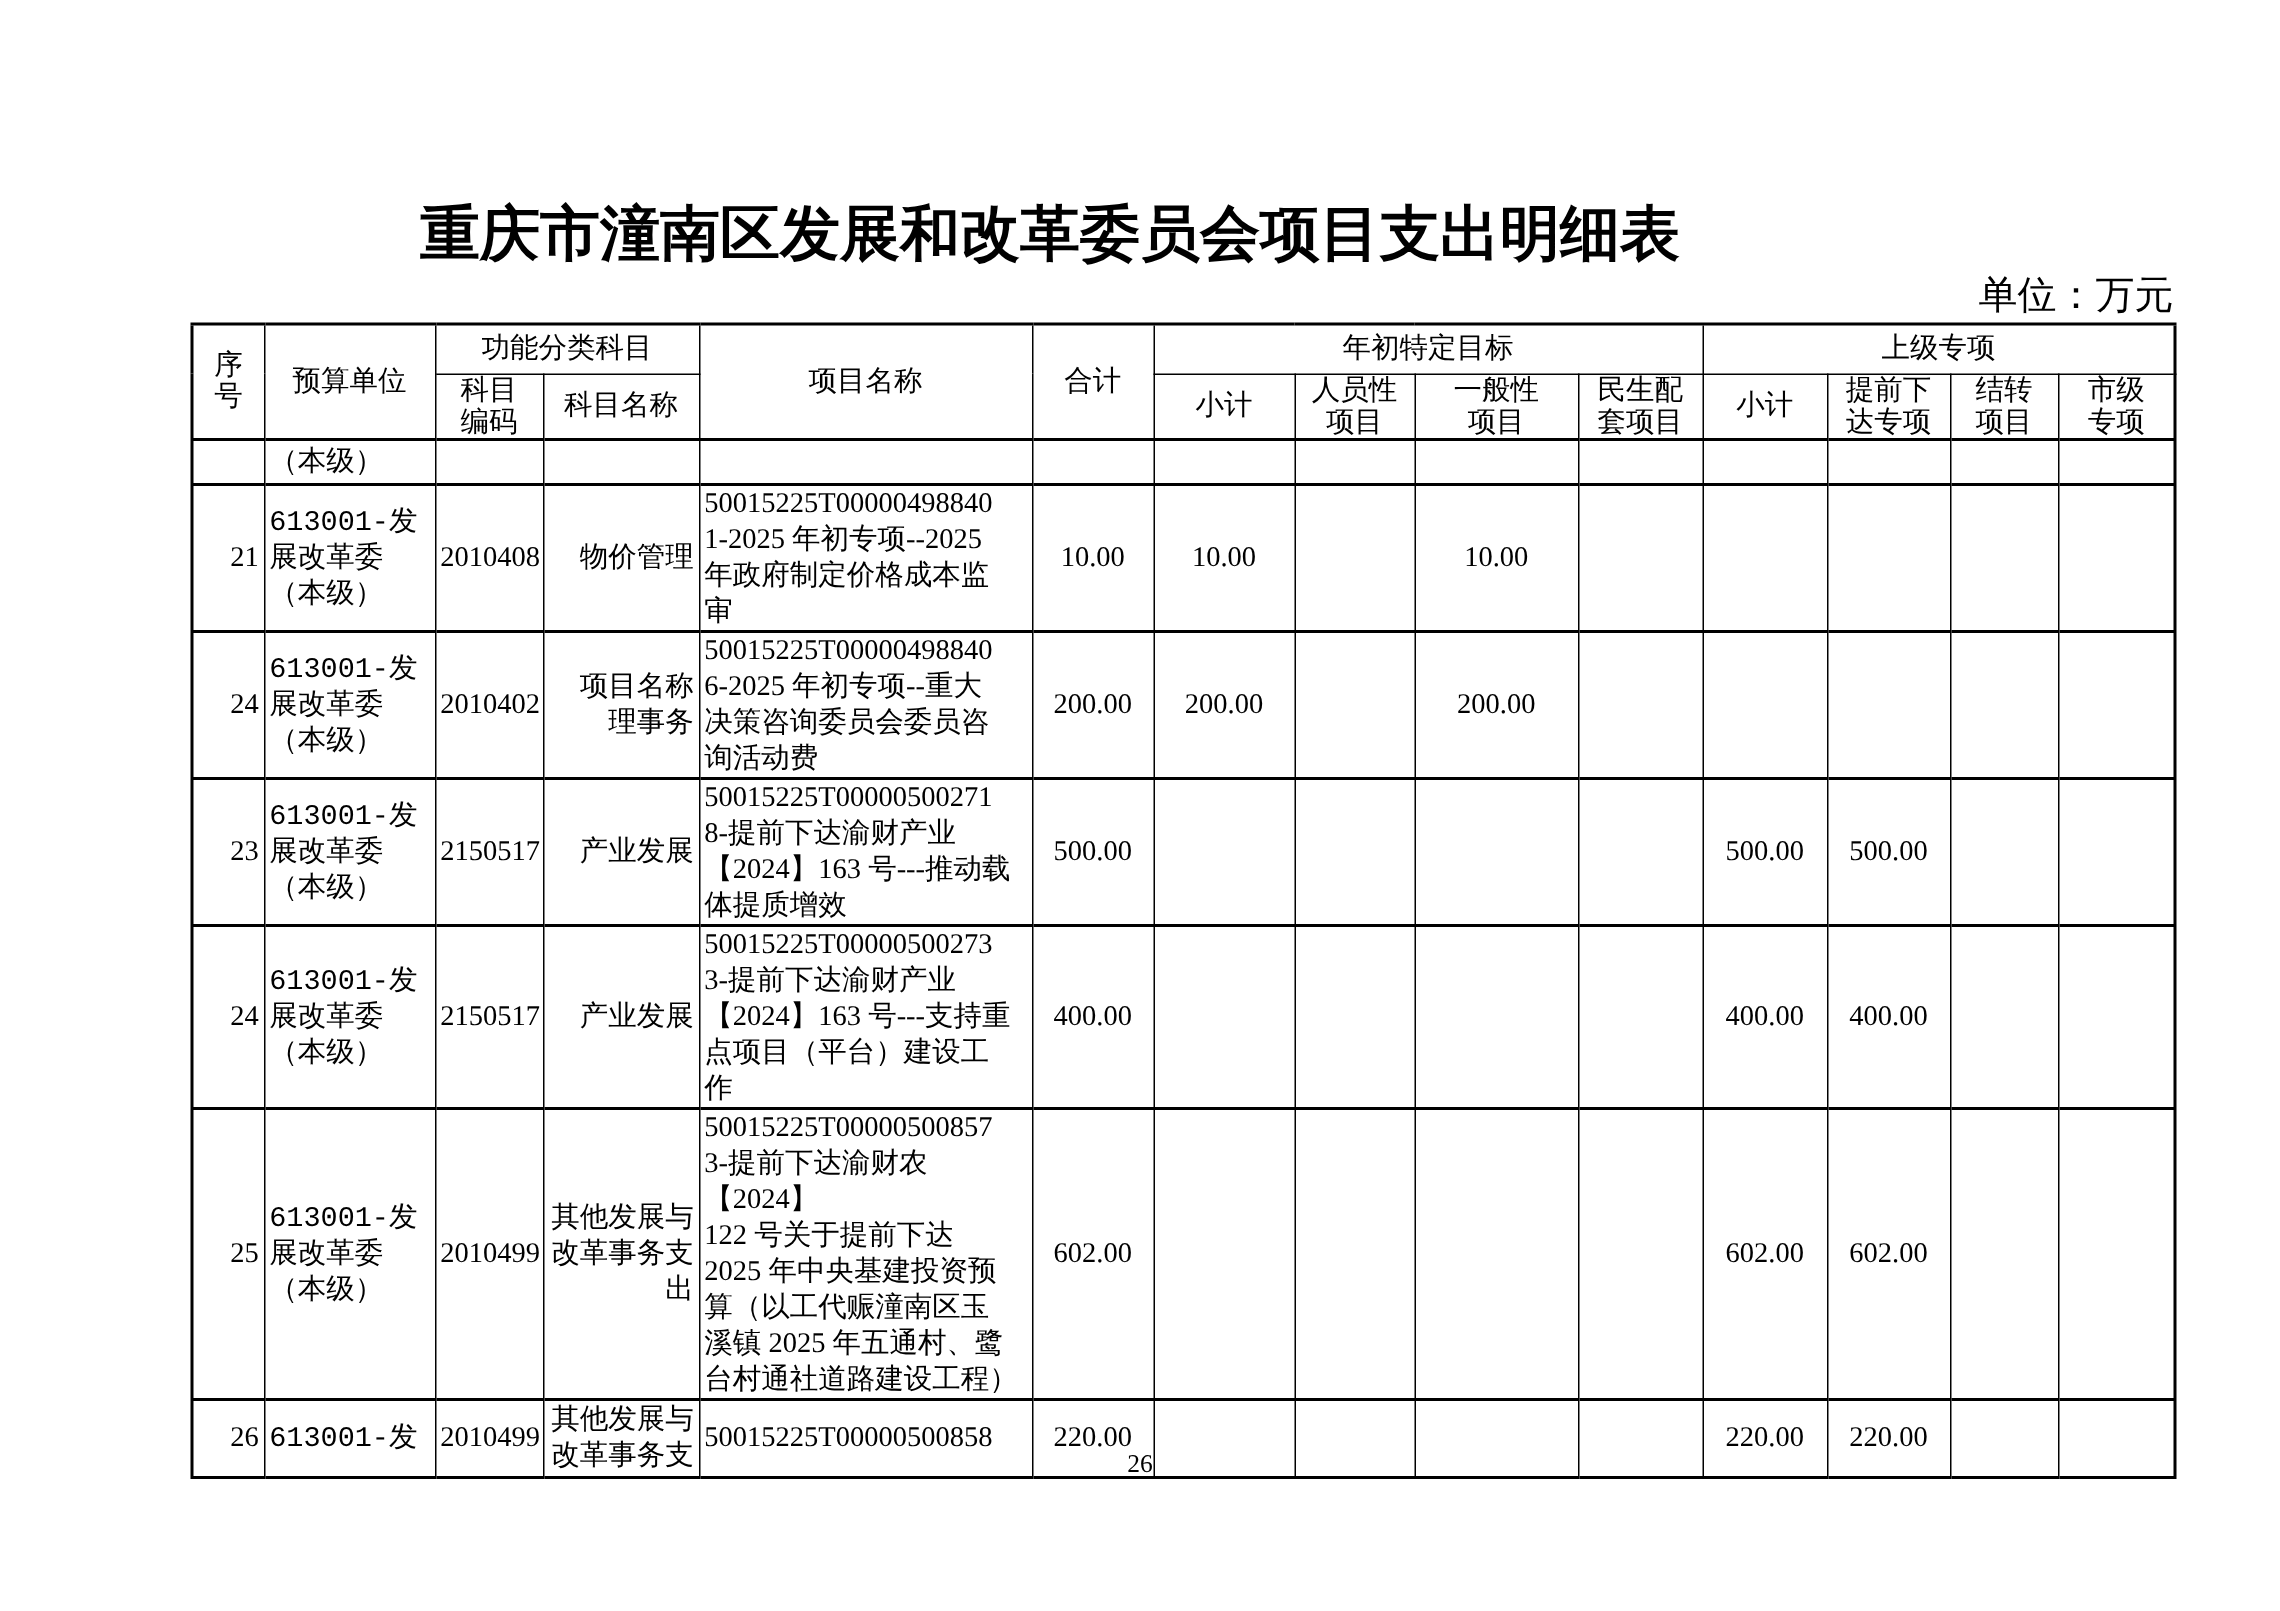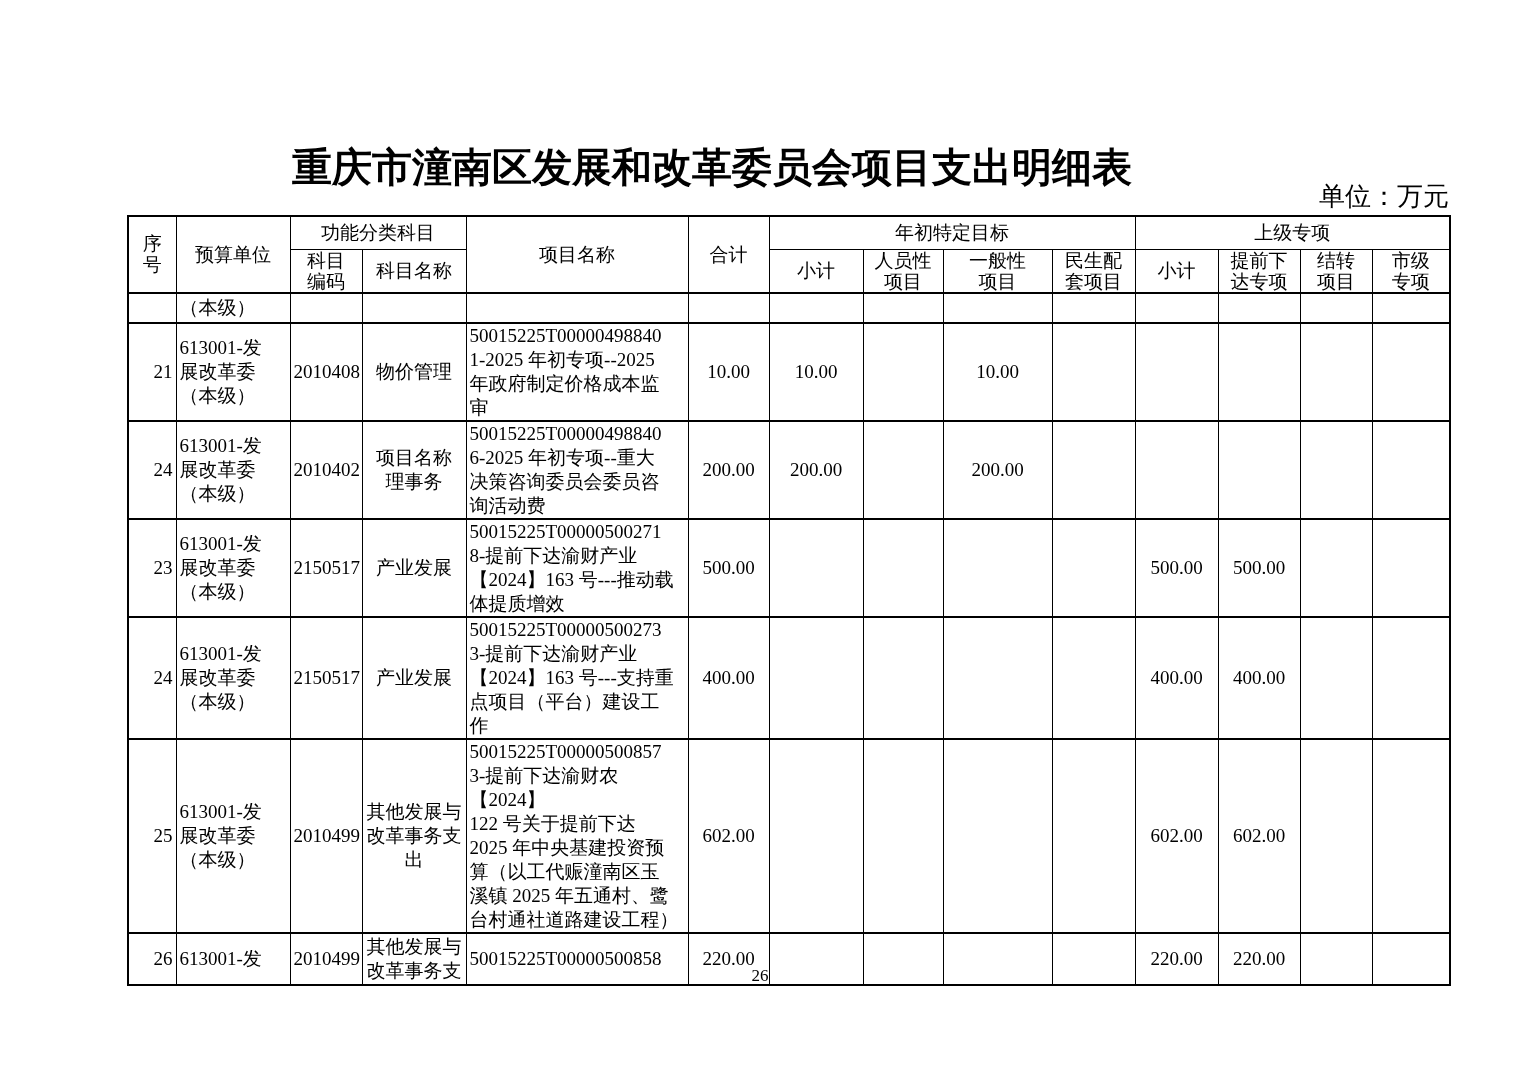--- a/index.html
+++ b/index.html
@@ -3,21 +3,21 @@
 <meta charset="utf-8">
 <style>
   html,body{margin:0;padding:0;}
   body{
     width:1520px;height:1074px;background:#ffffff;position:relative;
     font-family:"Liberation Serif","DejaVu Serif",serif;color:#000;
     overflow:hidden;
   }
   .title{
     position:absolute;top:128px;left:0;width:1400px;
-    text-align:center;font-size:40px;font-weight:bold;margin:12px;
+    text-align:center;font-size:40px;font-weight:bold;margin:0;
     letter-spacing:0px;white-space:nowrap;
   }
   .unit-note{
     position:absolute;top:186px;right:71px;
     font-size:26px;line-height:22px;
   }
   table.budget{
     position:absolute;top:215px;left:127px;
     width:1322px;border-collapse:collapse;table-layout:fixed;
     border:2px solid #000;font-size:19px;
@@ -26,23 +26,23 @@
     border-left:1px solid #000;border-right:1px solid #000;
     border-top:2px solid #000;border-bottom:2px solid #000;
     padding:0 3px;vertical-align:middle;overflow:hidden;
     font-weight:normal;white-space:pre-line;
   }
   thead th{text-align:center;line-height:21px;}
   thead tr.h1 th.grp{border-bottom-width:1px;}
   thead tr.h2 th{border-top-width:1px;}
   tbody td{line-height:24px;}
   td.c-seq{text-align:right;}
-  td.c-unit{text-align:left;padding-left:12px;padding-right:4px;}
+  td.c-unit{text-align:left;padding-left:12px;padding-right:4px;font-family:Liberation Mono, monospace;}
   td.c-code{text-align:center;padding:0 1px;}
-  td.c-name{text-align:center;padding-left:7px;padding-right:2px;}
+  td.c-name{text-align:right;padding-left:7px;padding-right:2px;}
   td.c-proj{text-align:left;padding-left:6px;padding-right:4px;}
   td.c-num{text-align:center;}
   .page-number{
     position:absolute;top:966px;left:0;width:1520px;
     text-align:center;font-size:17px;
   }
 </style>
 </head>
 <body>
 

